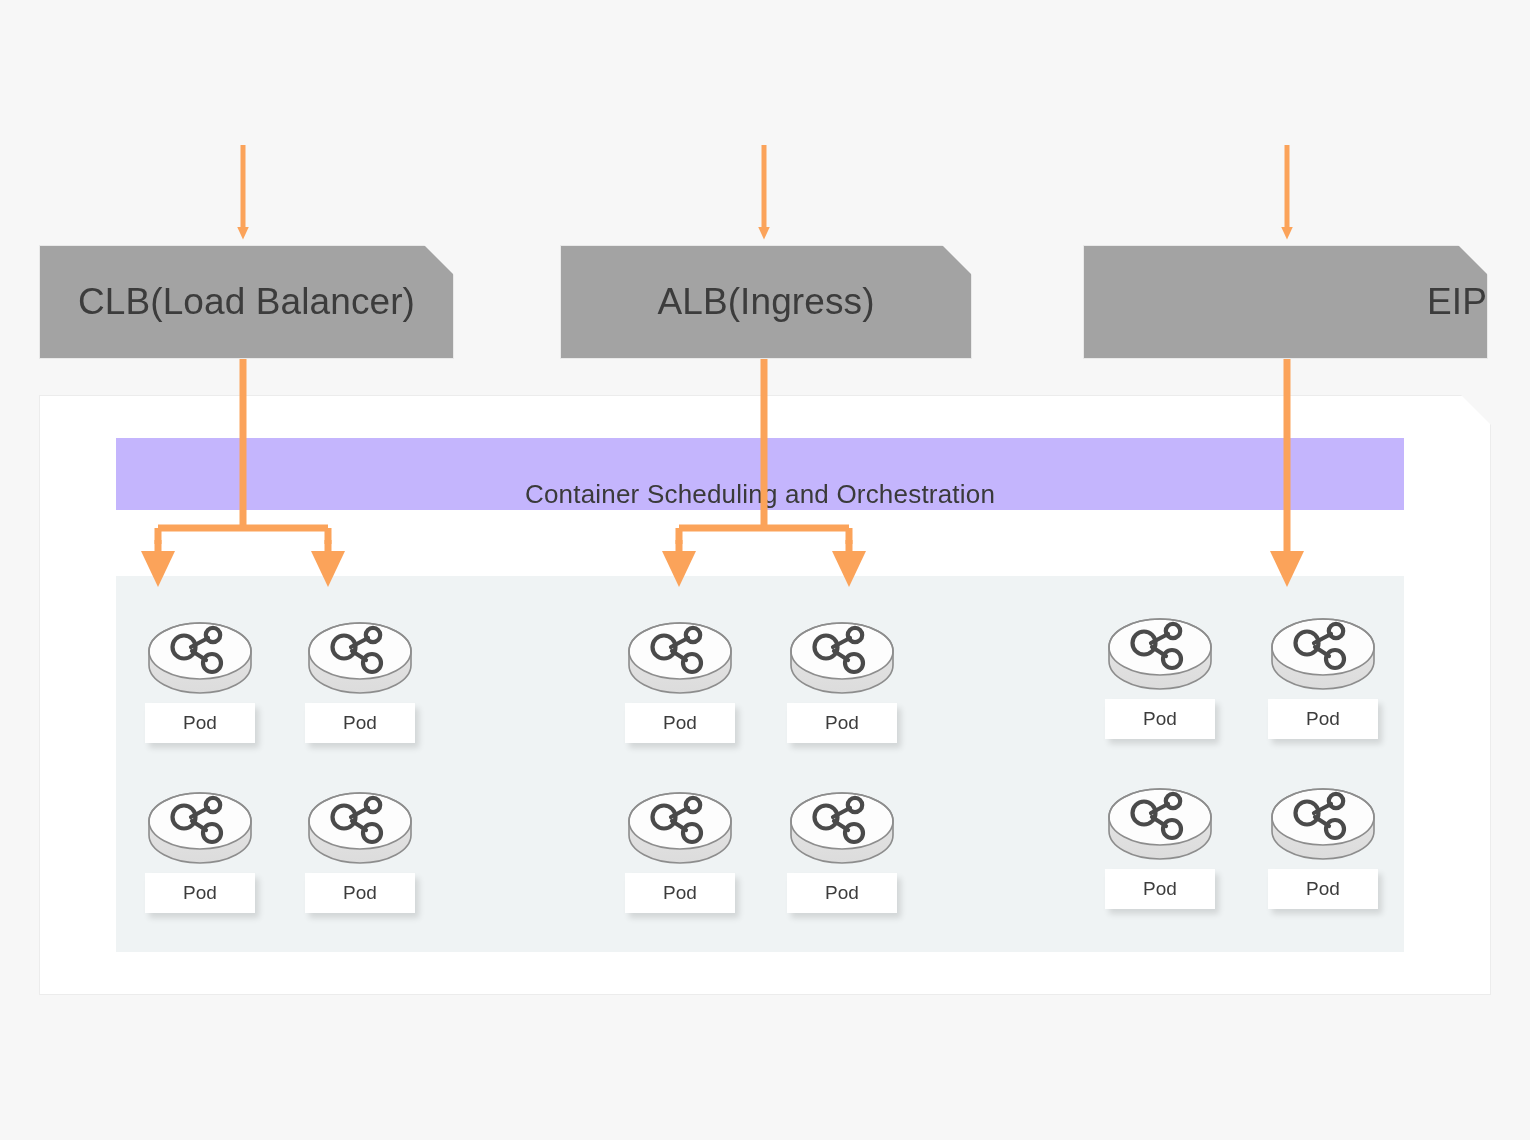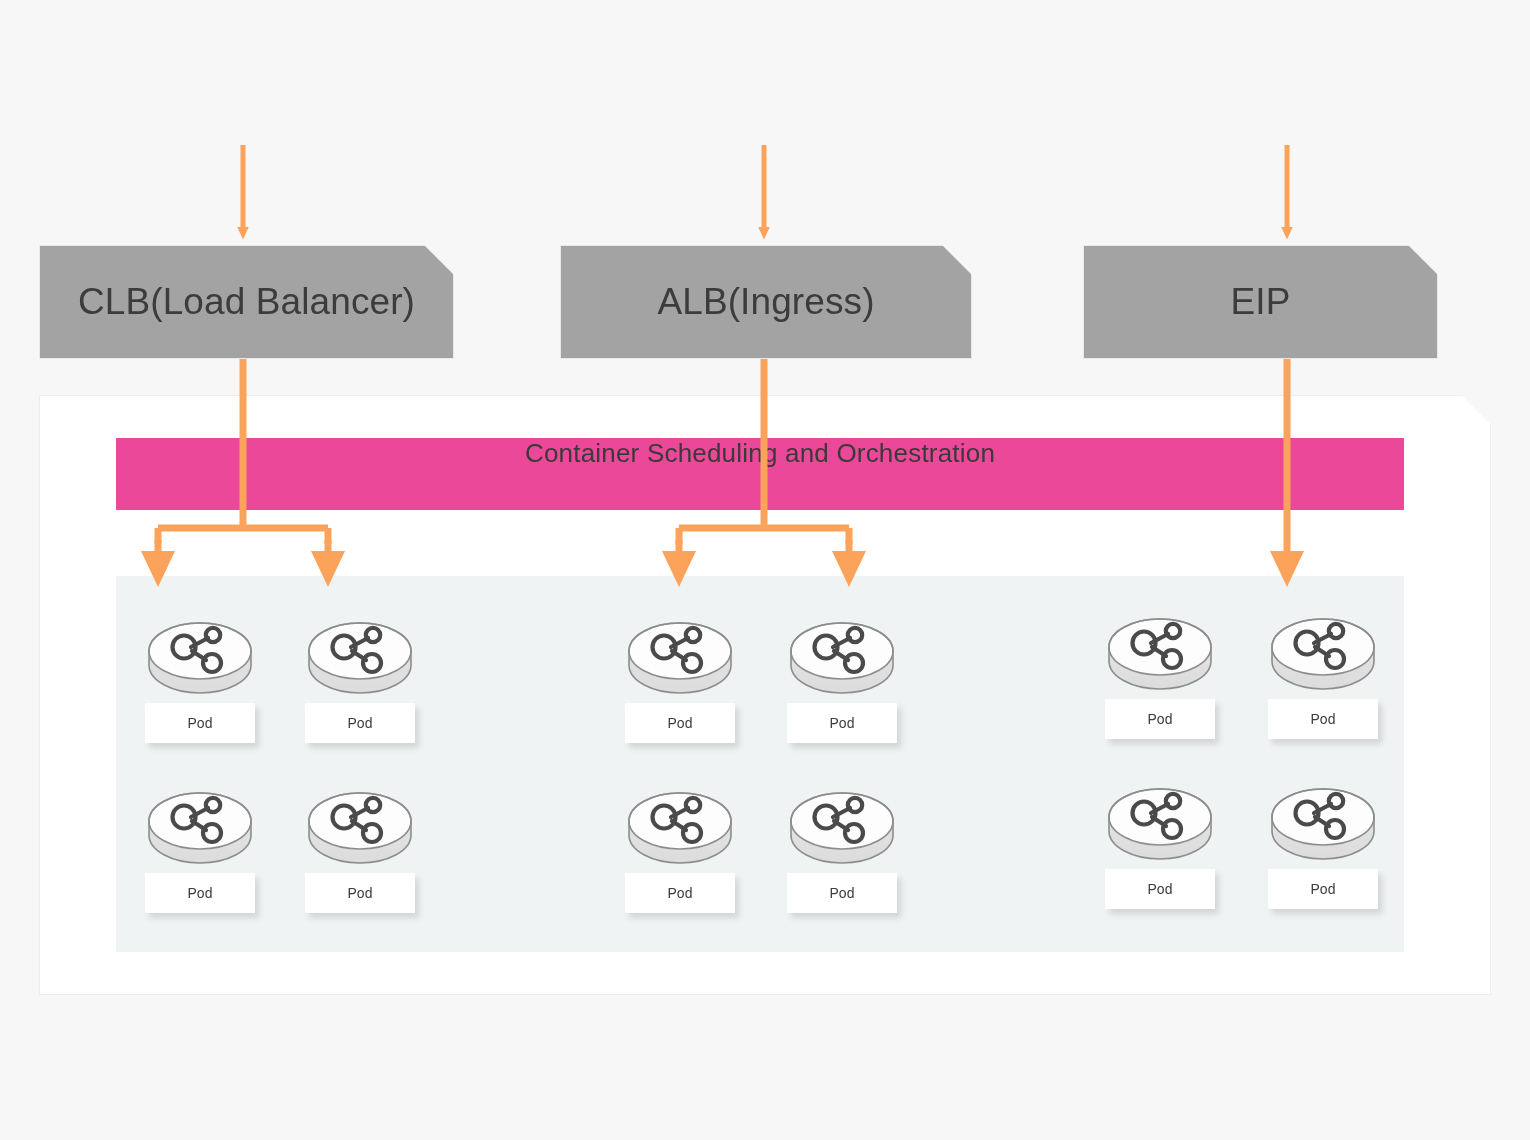--- a/index.html
+++ b/index.html
@@ -48,21 +48,21 @@
   }
   .entity-label {
     font-size: 37px;
     color: #3c3c3c;
     letter-spacing: 0.1px;
     white-space: nowrap;
   }
 
   #box-clb { left: 39px;   top: 245px; width: 415px; }
   #box-alb { left: 560px;  top: 245px; width: 412px; }
-  #box-eip { left: 1083px; top: 245px; width: 355px; }
+  #box-eip { left: 1083px; top: 245px; width: 405px; justify-content: flex-end; }
 
   
   #cluster {
     position: absolute;
     left: 39px;
     top: 395px;
     width: 1452px;
     height: 600px;
     background: #ffffff;
     border: 1px solid #ececec;
@@ -73,23 +73,23 @@
     clip-path: polygon(0 0, calc(100% - 30px) 0, 100% 30px, 100% 100%, 0 100%);
   }
 
   
   #orchestration-bar {
     position: absolute;
     left: 116px;
     top: 438px;
     width: 1288px;
     height: 72px;
-    background: #ec4899;
+    background: #c4b5fd;
     display: flex;
-    align-items: flex-start;
+    align-items: flex-end;
     justify-content: center;
     z-index: 3;
   }
   #orchestration-bar .bar-label {
     font-size: 26px;
     color: #3a3a3a;
     letter-spacing: 0.2px;
     white-space: nowrap;
   }
 
@@ -118,21 +118,21 @@
   .pod-cyl svg { display: block; }
   .pod-label {
     position: relative;
     margin-top: -4px;
     width: 110px;
     height: 40px;
     background: #ffffff;
     display: flex;
     align-items: center;
     justify-content: center;
-    font-size: 14px;
+    font-size: 19px;
     color: #3c3c3c;
     box-shadow: 4px 5px 6px rgba(0,0,0,0.12);
   }
 </style>
 </head>
 <body>
 
 <div id="canvas">
 
   <div id="cluster"></div>

